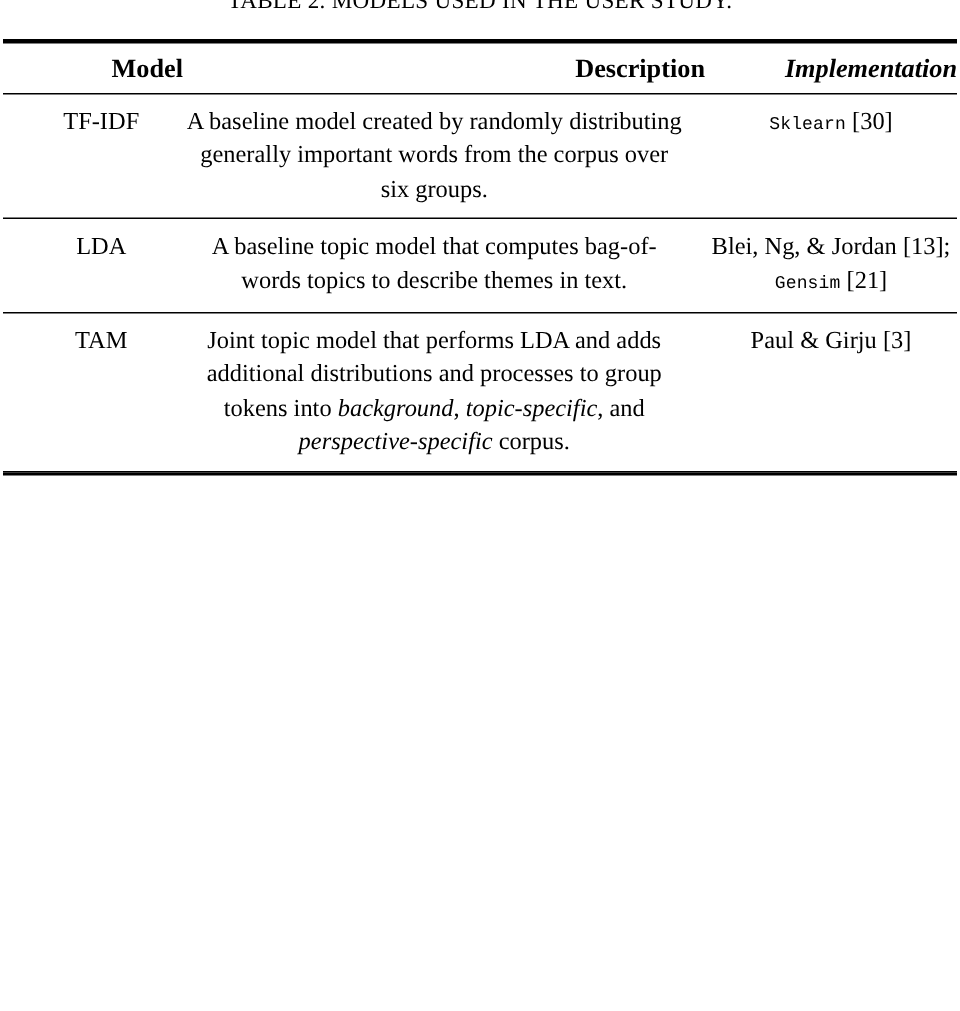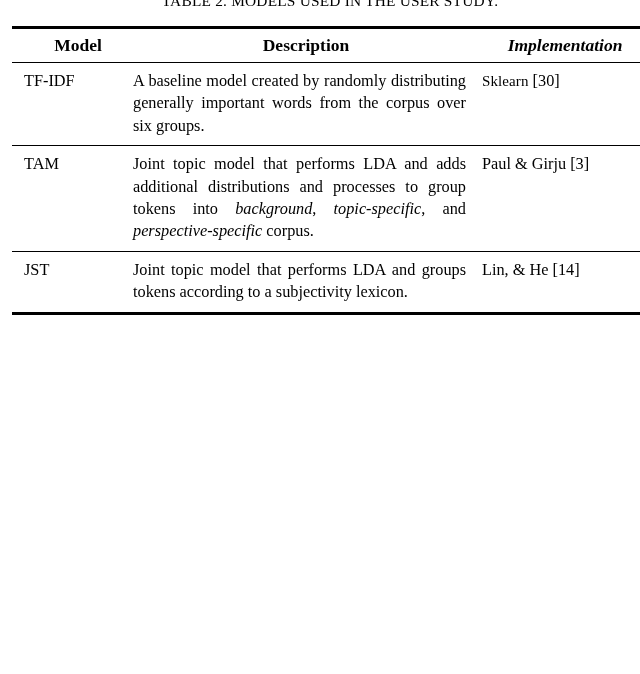--- a/index.html
+++ b/index.html
@@ -14,21 +14,20 @@
     font-family: "Liberation Serif", "DejaVu Serif", serif;
     color: #000000;
     -webkit-font-smoothing: antialiased;
   }
 
   .page {
     position: relative;
     width: 628px;
     height: 674px;
     box-sizing: border-box;
-    margin-left: 10px;
   }
 
   
   .caption {
     position: absolute;
     top: -9px;
     left: 0;
     width: 640px;
     text-align: center;
     font-family: "Liberation Serif", "DejaVu Serif", serif;
@@ -79,58 +78,59 @@
     box-sizing: border-box;
     line-height: 0;
     font-size: 0;
   }
   .rule-bottom-inner { height: 2px; }
 
   thead th {
     font-family: "Liberation Serif", "DejaVu Serif", serif;
     font-weight: bold;
     font-size: 17.5px;
-    text-align: center;
+    text-align: right;
     padding: 6px 0 7px 0;
     border-bottom: 1.3px solid #000;
     vertical-align: bottom;
     line-height: 20px;
   }
   thead th.th-model { padding-left: 12px; }
   thead th.th-desc  { padding-left: 0; }
   thead th.th-impl  { padding-left: 2px; font-style: italic; }
 
   tbody tr.data-row > td {
     border-bottom: 1.1px solid #000;
     vertical-align: top;
     padding-top: 7px;
     padding-bottom: 8px;
     font-size: 16.3px;
     line-height: 22.4px;
+    text-align: center;
   }
   tbody tr.data-row:last-of-type > td { border-bottom: none; }
 
   td.cell-model {
     padding-left: 12px;
     white-space: nowrap;
   }
   td.cell-desc {
     text-align: justify;
     text-justify: inter-word;
     padding-right: 14px;
     hyphens: manual;
   }
   td.cell-impl {
     padding-left: 2px;
     padding-right: 2px;
   }
 
   .mono {
-    font-family: Liberation Serif, serif;
-    font-size: 15px;
+    font-family: Liberation Mono, monospace;
+    font-size: 12px;
     letter-spacing: 0.1px;
   }
   .ital { font-style: italic; }
 </style>
 </head>
 <body>
 
 <div class="page">
 
   <div class="caption">TABLE 2. MODELS USED IN THE USER STUDY.</div>
@@ -157,32 +157,32 @@
       </thead>
 
       <tbody>
 
         <tr class="data-row">
           <td class="cell-model">TF-IDF</td>
           <td class="cell-desc">A baseline model created by randomly distributing generally important words from the corpus over six groups.</td>
           <td class="cell-impl"><span class="mono">Sklearn</span><span> [30]</span></td>
         </tr>
 
+        <tr class="data-row">
+          <td class="cell-model">LDA</td>
+          <td class="cell-desc">A baseline topic model that computes bag-of-words topics to describe themes in text.</td>
+          <td class="cell-impl"><span>Blei, Ng, &amp; Jordan [13];</span> <span class="mono">Gensim</span><span> [21]</span></td>
+        </tr>
 
         <tr class="data-row">
           <td class="cell-model">TAM</td>
           <td class="cell-desc"><span>Joint topic model that performs LDA and adds additional distributions and processes to group tokens into </span><span class="ital">background</span><span>, </span><span class="ital">topic-specific</span><span>, and </span><span class="ital">perspective-specific</span><span> corpus.</span></td>
           <td class="cell-impl">Paul &amp; Girju [3]</td>
         </tr>
 
-        <tr class="data-row">
-          <td class="cell-model">JST</td>
-          <td class="cell-desc">Joint topic model that performs LDA and groups tokens according to a subjectivity lexicon.</td>
-          <td class="cell-impl">Lin, &amp; He [14]</td>
-        </tr>
 
 
 
       </tbody>
     </table>
 
     <div class="rule-bottom">
         <div class="rule-bottom-inner"></div>
       </div>
 

